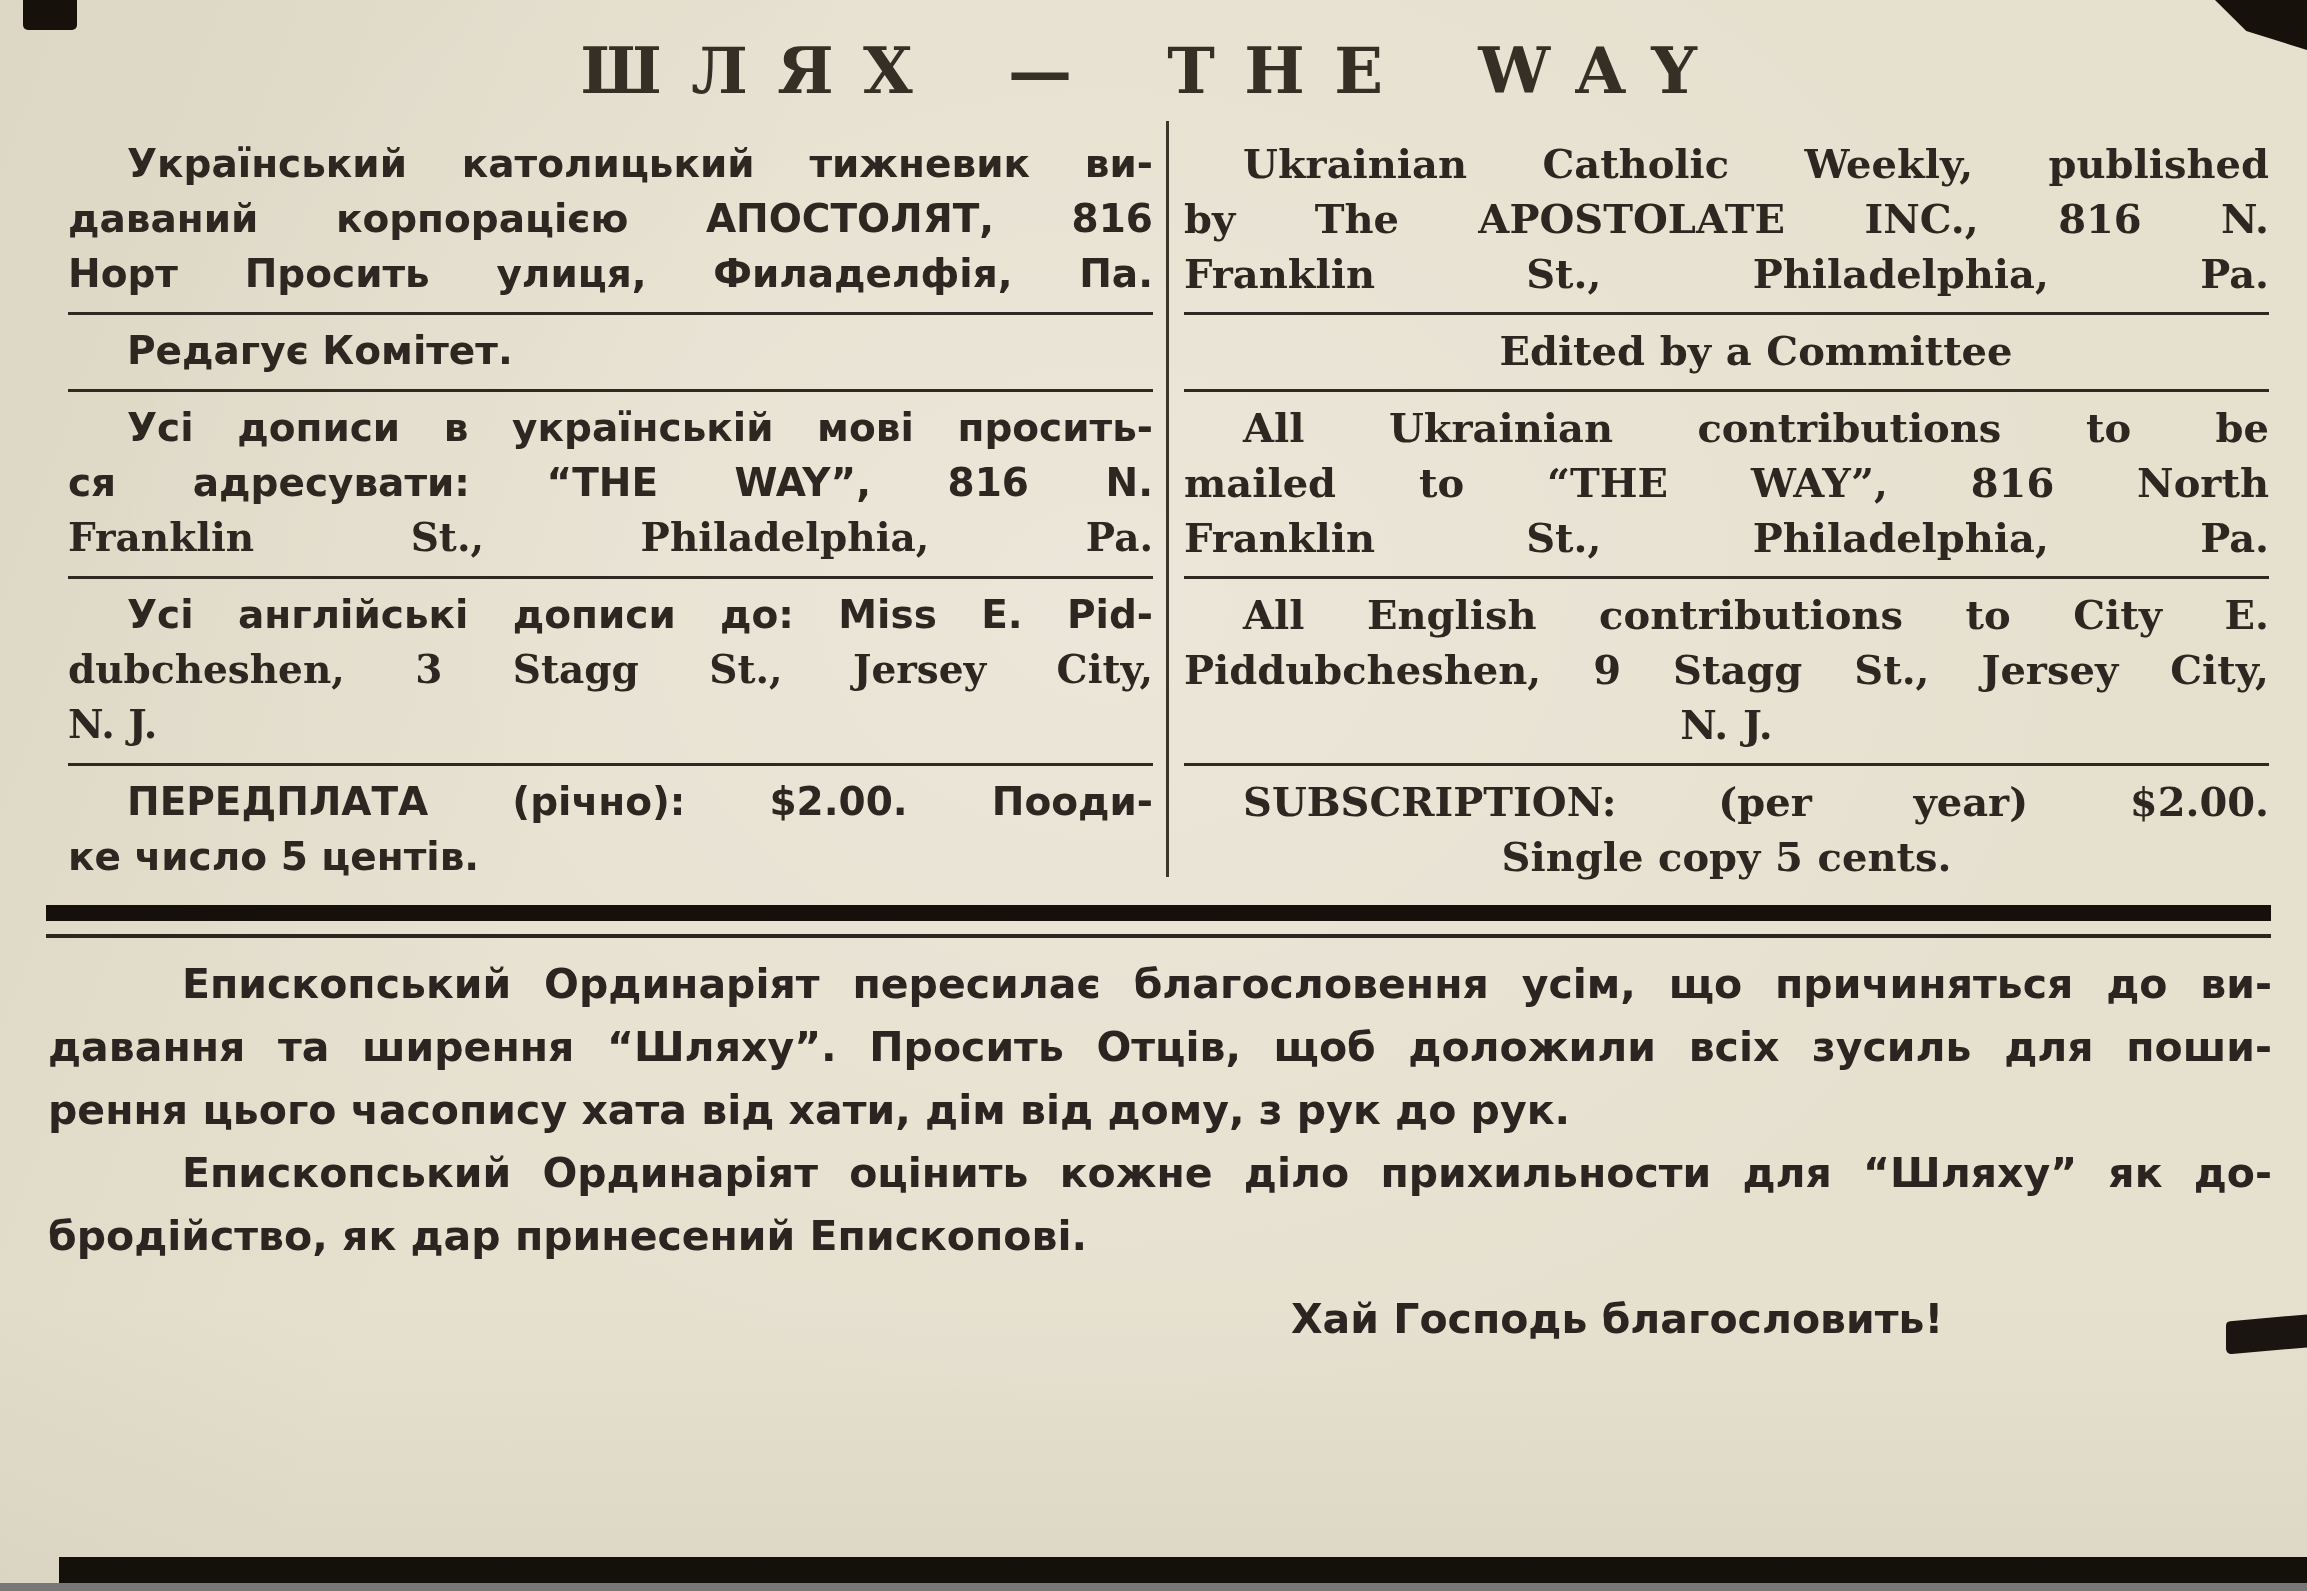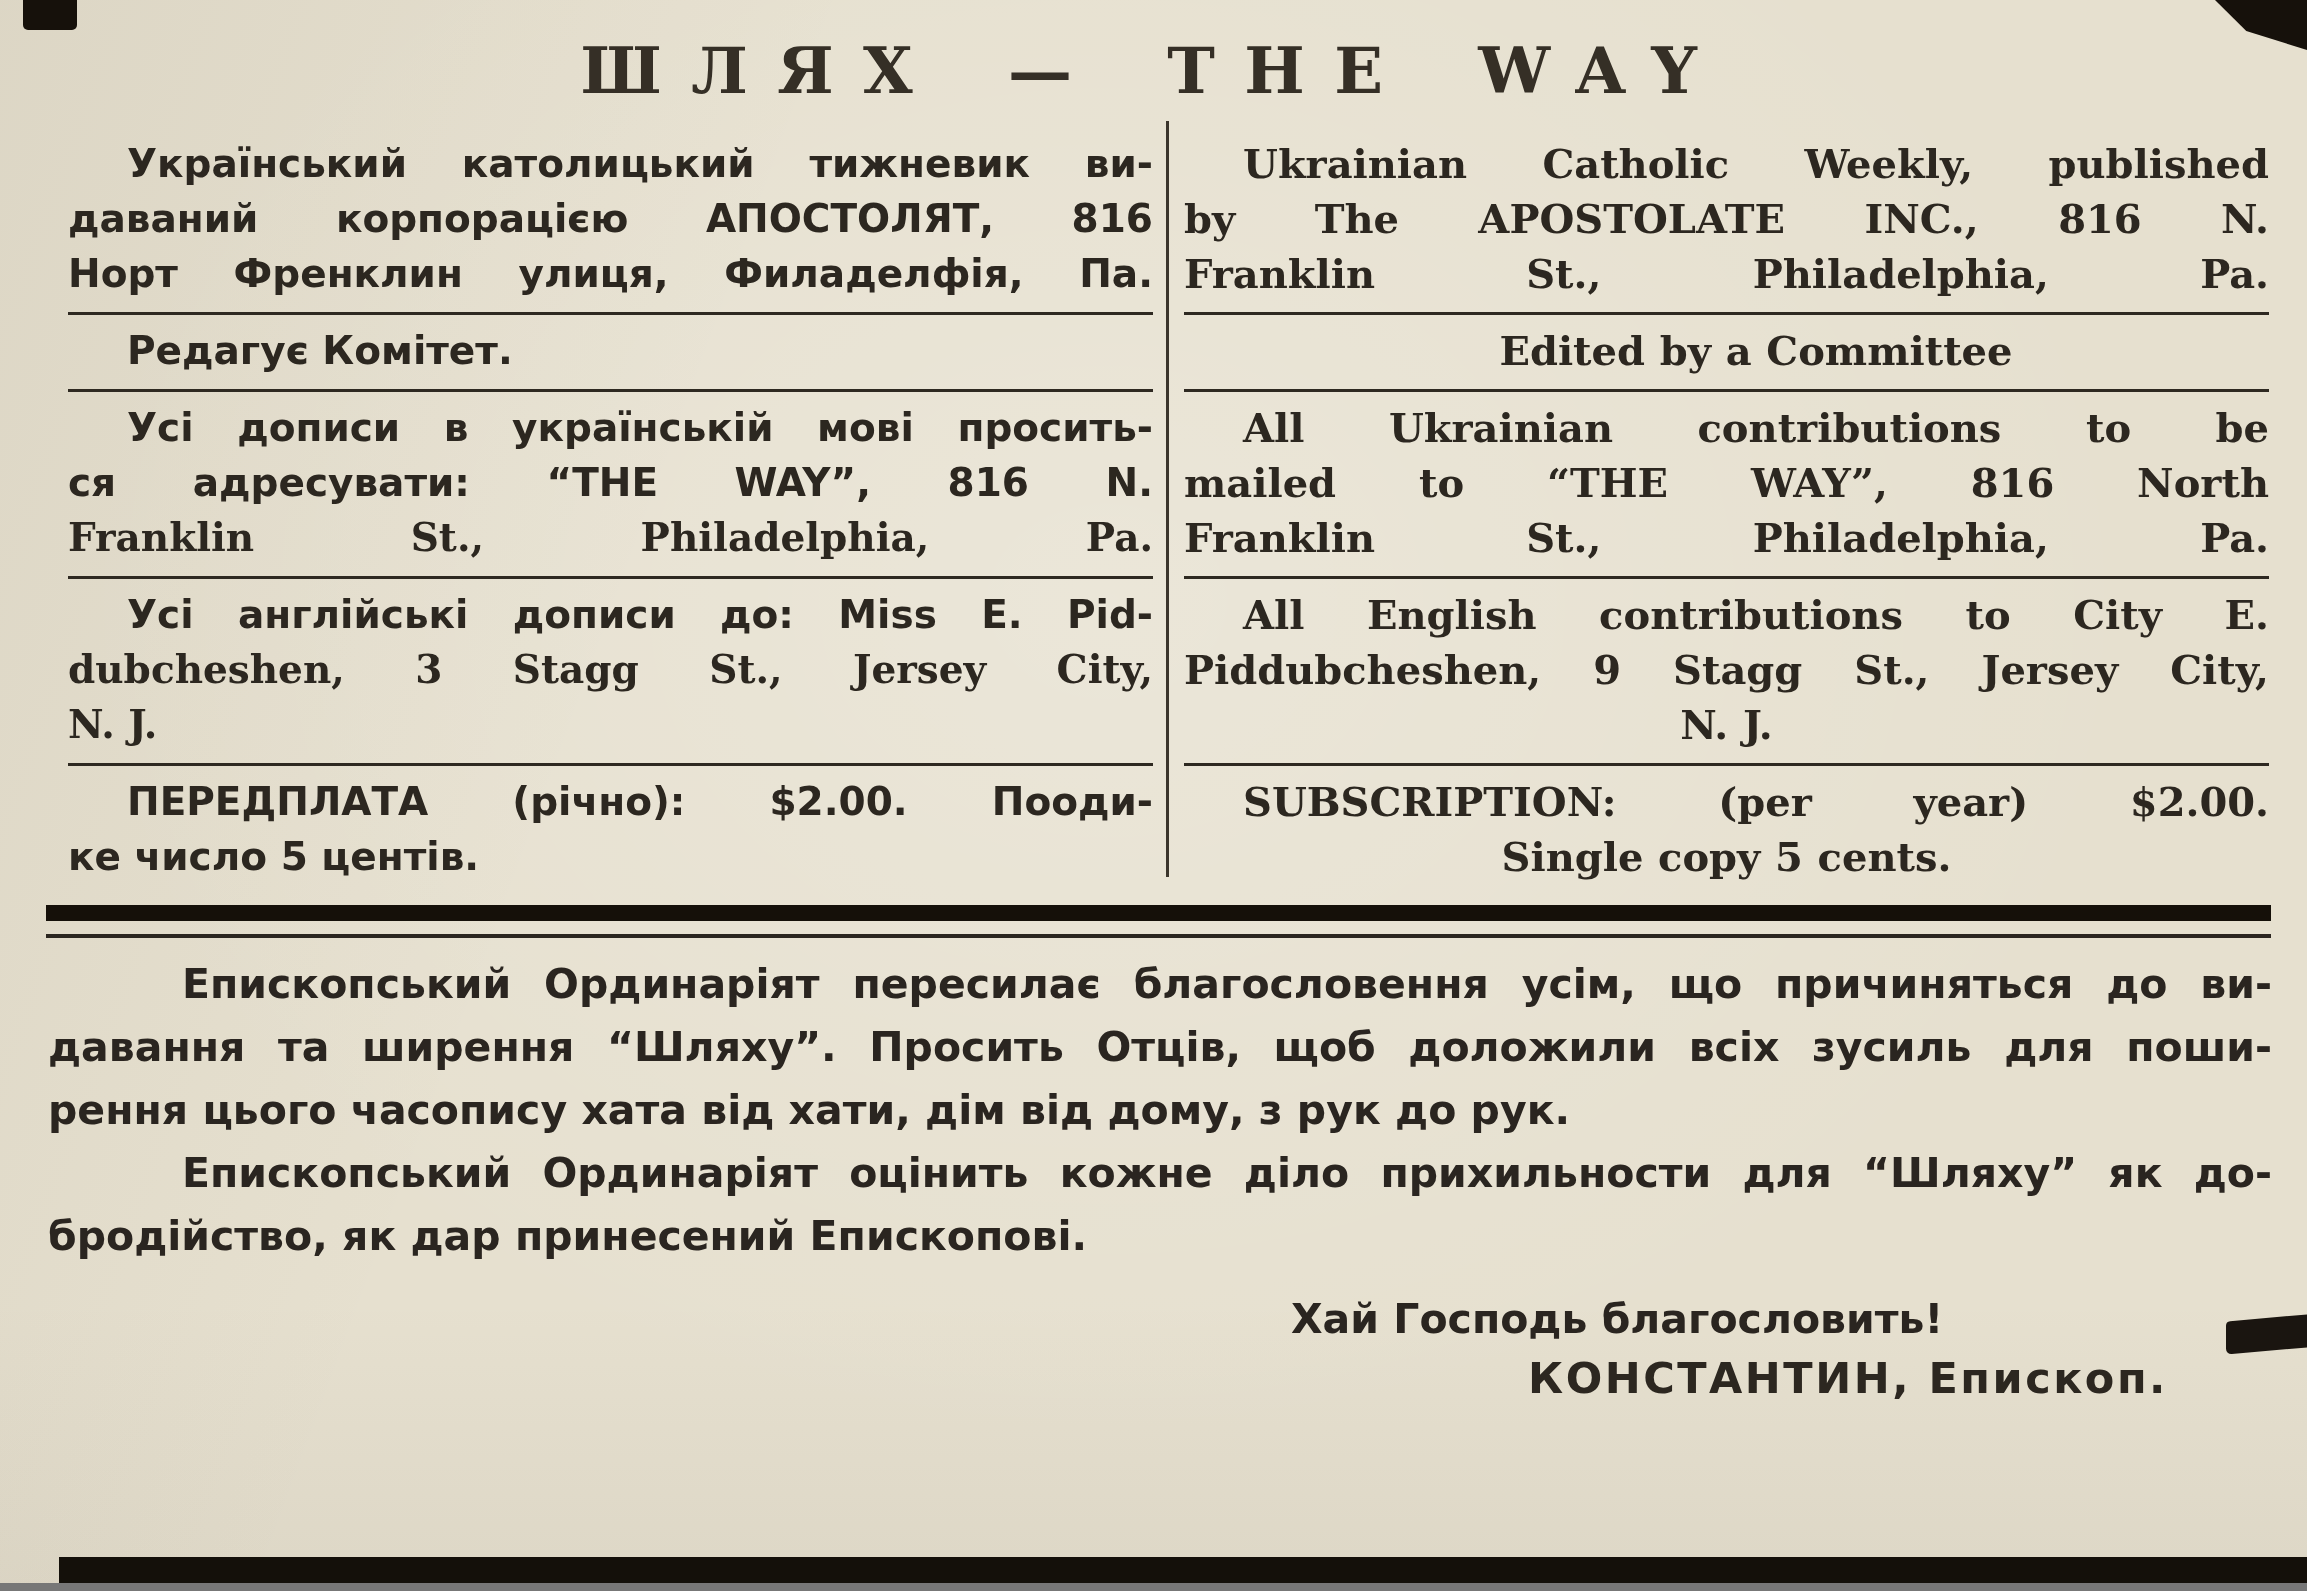--- a/index.html
+++ b/index.html
@@ -65,21 +65,21 @@
 
   <h1 class="title">ШЛЯХ — THE WAY</h1>
 
   <div class="masthead">
     <div class="divider"></div>
 
     <div class="col left">
       <section>
         <div class="ln j ind">Український католицький тижневик ви-</div>
         <div class="ln j">даваний корпорацією АПОСТОЛЯТ, 816</div>
-        <div class="ln j">Норт Френклин улиця, Филаделфія, Па.</div>
+        <div class="ln j">Норт Просить улиця, Филаделфія, Па.</div>
       </section>
       <hr class="rule">
       <section>
         <div class="ln ind">Редагує Комітет.</div>
       </section>
       <hr class="rule">
       <section>
         <div class="ln j ind">Усі дописи в українській мові просить-</div>
         <div class="ln j">ся адресувати: “THE WAY”, 816 N.</div>
         <div class="ln j en">Franklin St., Philadelphia, Pa.</div>
@@ -134,17 +134,16 @@
       <div class="ln j ind2">Епископський Ординаріят пересилає благословення усім, що причиняться до ви-</div>
       <div class="ln j">давання та ширення “Шляху”. Просить Отців, щоб доложили всіх зусиль для поши-</div>
       <div class="ln">рення цього часопису хата від хати, дім від дому, з рук до рук.</div>
     </div>
     <div class="para">
       <div class="ln j ind2">Епископський Ординаріят оцінить кожне діло прихильности для “Шляху” як до-</div>
       <div class="ln">бродійство, як дар принесений Епископові.</div>
     </div>
 
     <div class="blessing ln">Хай Господь благословить!</div>
-    <div class="signature">КОНСТАНТИН, Епископ.</div>
   </div>
 
 </div>
 
 
 </body></html>

